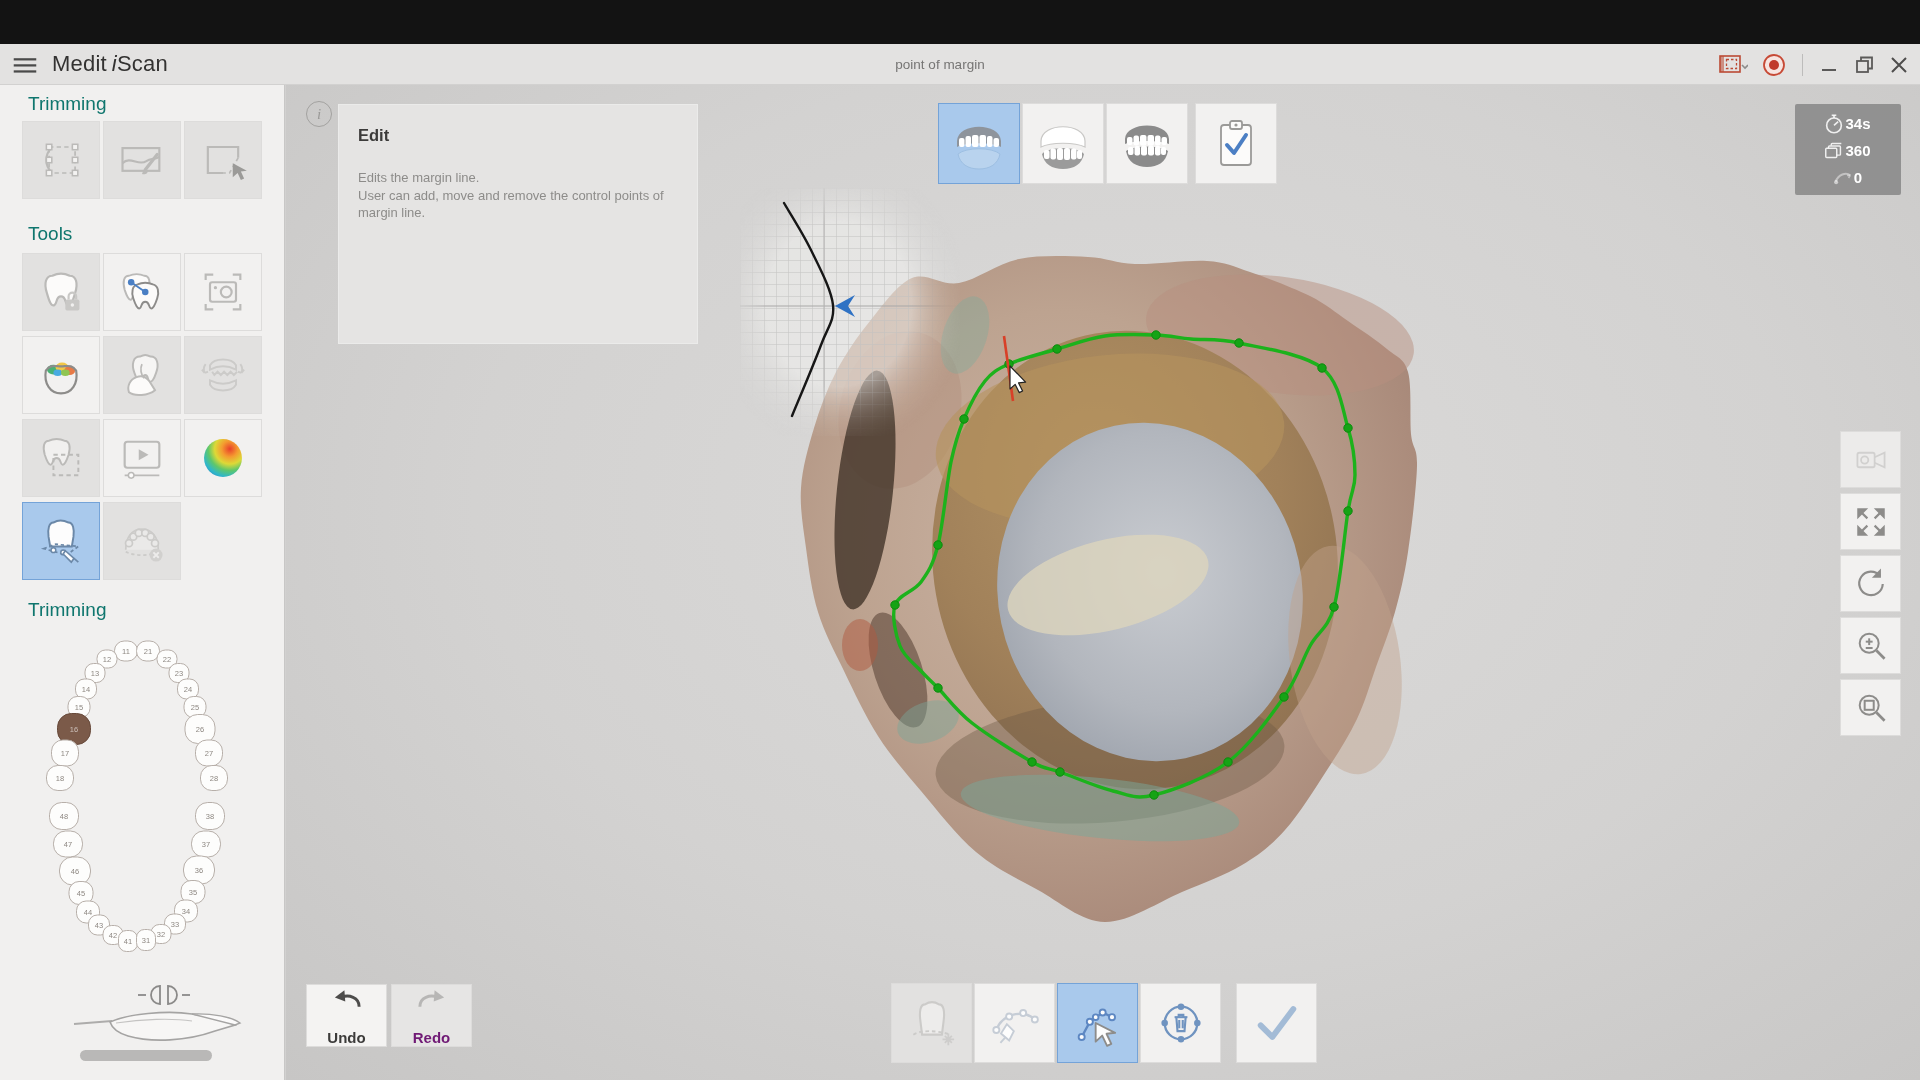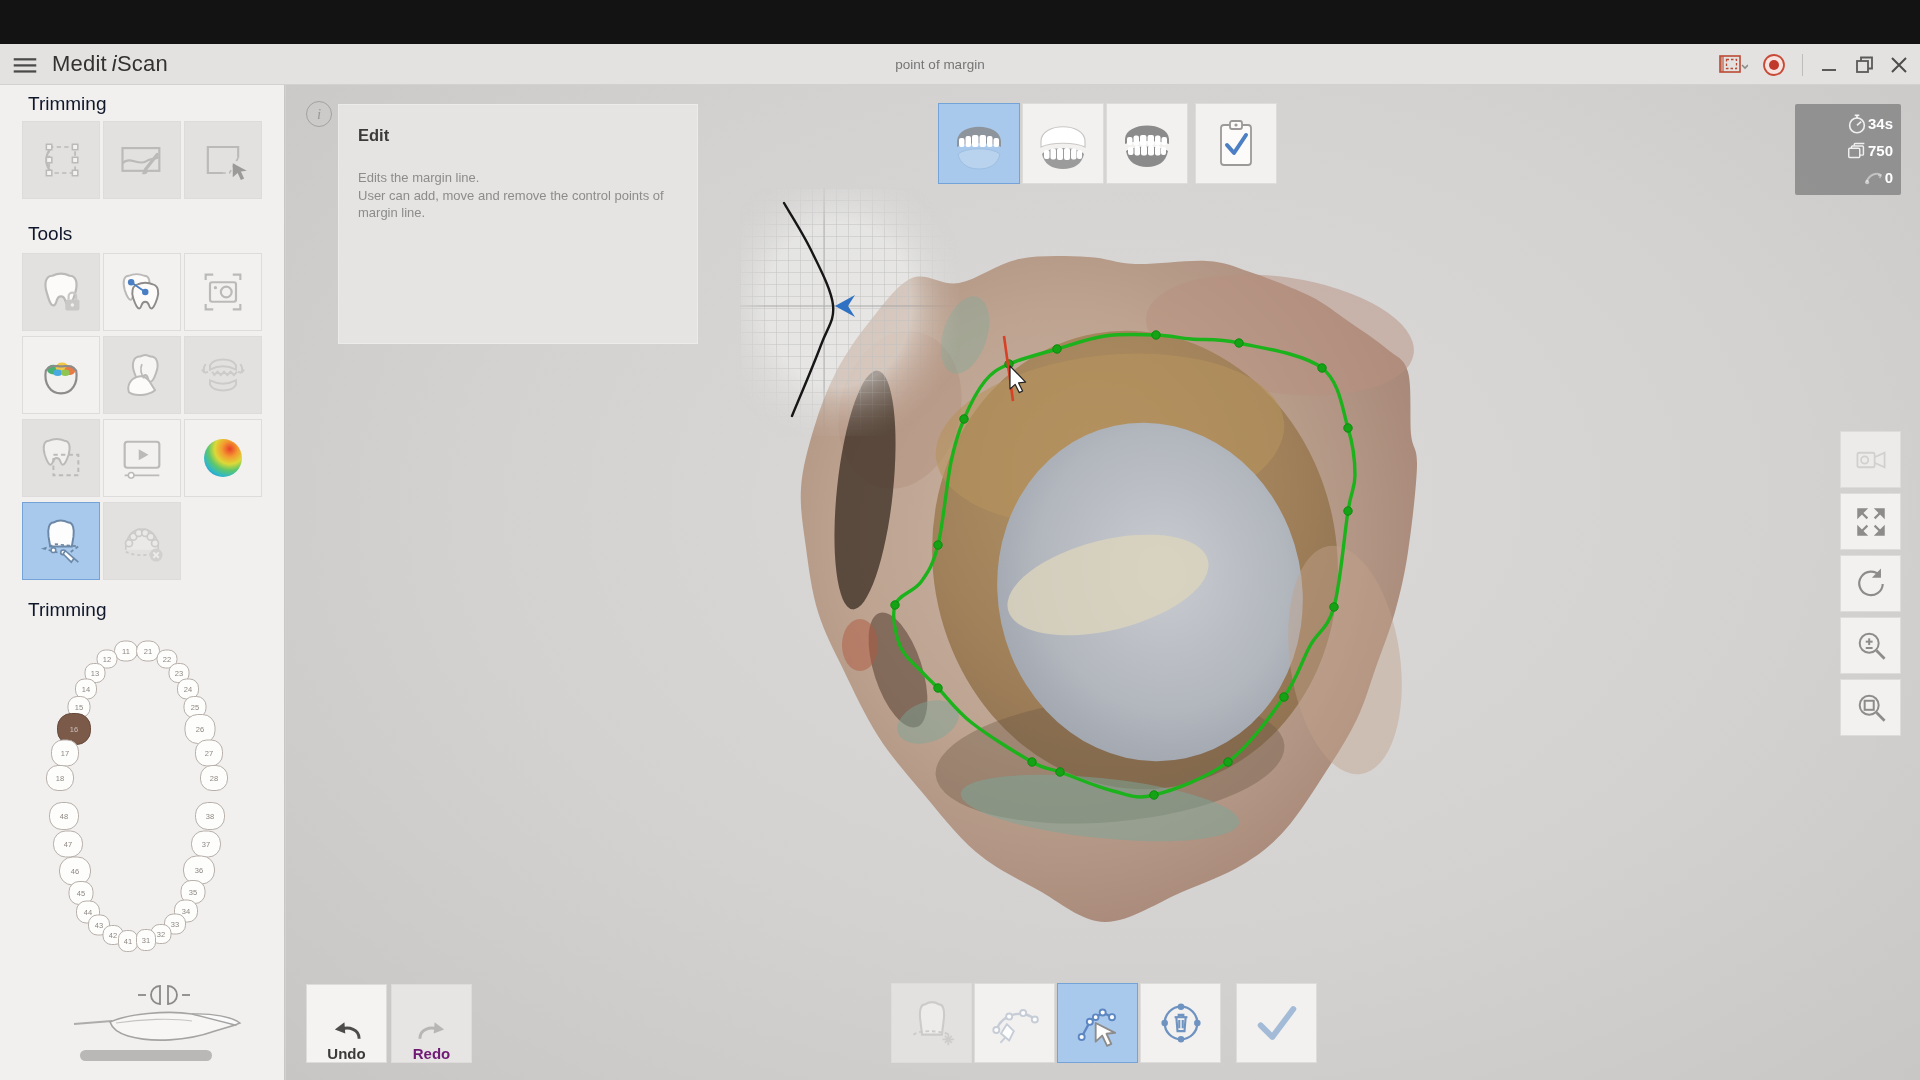--- a/index.html
+++ b/index.html
@@ -14,21 +14,21 @@
   .logo { position:absolute; left:52px; top:7px; font-size:22px; color:#333231; letter-spacing:.2px; }
   .logo .it { font-style:italic; padding-left:5px; }
   .doc-title { position:absolute; left:0; top:13px; width:1880px; text-align:center;
     font-size:13.5px; color:#767574; }
   .winctl { position:absolute; right:8px; top:0; height:41px; display:flex; align-items:center; gap:9px; }
   .winctl .wbtn { display:flex; align-items:center; justify-content:center; padding:2px; }
   .winctl .sep { width:1px; height:22px; background:#bdbcbb; margin:0 4px; }
 
   .sidebar { position:absolute; left:0; top:85px; width:285px; height:995px;
     background:#f1f0ef; border-right:1px solid #c8c7c6; }
-  .side-label { position:absolute; left:28px; font-size:19px; color:#0f172a; }
+  .side-label { position:absolute; left:28px; font-size:19px; color:#0f766e; }
   .tool-grid { position:absolute; left:22px; display:grid; grid-template-columns:repeat(3,78px);
     grid-auto-rows:78px; gap:5px 3px; }
   .btn { display:flex; align-items:center; justify-content:center; background:#e9e8e7;
     border:1px solid #dddcdb; color:#bbbab8; cursor:pointer; }
   .btn svg { width:72%; height:72%; }
   .tool-grid .btn svg { width:52px; height:52px; }
   .btn.gray { background:#e2e1e0; }
   .btn.light { background:#f2f1f0; }
   .btn.selected { background:#a9c9ec; border-color:#74a3d8; color:#6b8db3; }
   .btn.disabled svg { opacity:.55; }
@@ -53,36 +53,36 @@
   .edit-panel h2 { font-size:16.5px; color:#3c3b3a; margin-bottom:24px; }
   .edit-panel p { font-size:13px; line-height:17.5px; color:#8d8c8a; white-space:pre-line; width:332px; margin-bottom:10px; }
 
   .view-tabs { position:absolute; left:652px; top:18px; display:flex; gap:2px; }
   .view-tabs .btn { width:82px; height:81px; }
   .view-tabs .btn:last-child { margin-left:5px; }
   .view-tabs .btn svg { width:66px; height:62px; }
 
   .stats { position:absolute; left:1509px; top:19px; width:106px; padding:6px 8px 4px 6px;
     background:rgba(122,122,122,.72); border-radius:2px; }
-  .stat-row { display:flex; align-items:center; justify-content:flex-end; height:27px; }
+  .stat-row { display:flex; align-items:center; justify-content:center; height:27px; }
   .stat-row .sicon { width:22px; height:22px; }
   .stat-row .sicon svg { width:22px; height:22px; }
   .stat-row .sval { color:#fff; font-weight:bold; font-size:15px; }
 
   #section-view { position:absolute; left:454px; top:103px; }
   #model-scene { position:absolute; left:494px; top:155px; }
 
   .vp-tools { position:absolute; left:1554px; top:346px; display:flex; flex-direction:column; gap:5px; }
   .vp-tools .btn { width:61px; height:57px; background:#f2f1f0; color:#8d8c8a; }
   .vp-tools .btn.disabled { background:#ecebea; color:#bcbbba; }
   .vp-tools .btn svg { width:38px; height:38px; }
 
   .history { position:absolute; left:20px; top:899px; display:flex; gap:4px; }
-  .hbtn { width:81px; height:79px; background:#f4f3f2; border:1px solid #dddcdb; cursor:pointer;
-    display:flex; flex-direction:column; align-items:center; justify-content:flex-end; gap:2px; }
+  .hbtn { width:81px; height:63px; background:#f4f3f2; border:1px solid #dddcdb; cursor:pointer;
+    display:flex; flex-direction:column; align-items:center; justify-content:space-between; gap:2px; }
   .hbtn .hlabel { font-size:15px; font-weight:bold; color:#3c3b3a; }
   .hbtn.disabled { background:#e6e5e4; cursor:default; }
   .hbtn.disabled .hlabel { color:#701a75; }
   .hbtn svg { width:38px; height:26px; }
   .hbtn { color:#4d4c4b; }
   .hbtn.disabled { color:#b7b6b5; }
 
   .margin-toolbar { position:absolute; left:605px; top:898px; display:flex; gap:2px; }
   .margin-toolbar .btn { width:81px; height:80px; }
   .margin-toolbar .btn:last-child { margin-left:13px; }
@@ -526,21 +526,21 @@
         <span class="sval">34s</span>
       </div>
       <div class="stat-row">
         <span class="sicon"><svg viewBox="0 0 24 24">
             <g fill="none" stroke="rgba(255,255,255,0.85)" stroke-width="1.6">
               <rect x="3" y="9" width="12" height="10" rx="1"></rect>
               <path d="M6 9 V7.5 a1 1 0 0 1 1-1 h11 a1 1 0 0 1 1 1 v8 a1 1 0 0 1 -1 1 h-3"></path>
               <path d="M9 6 V4.8 a1 1 0 0 1 1-1 h10"></path>
             </g>
           </svg></span>
-        <span class="sval">750</span>
+        <span class="sval">360</span>
       </div>
       <div class="stat-row">
         <span class="sicon"><svg viewBox="0 0 24 24">
             <path d="M4 16 C7 8 15 5.5 20 9" fill="none" stroke="rgba(255,255,255,0.45)" stroke-width="2.2"></path>
             <circle cx="4.5" cy="16.5" r="2.2" fill="rgba(255,255,255,0.55)"></circle>
             <path d="M20 9 l-3.6 0.3 M20 9 l-1.9 3" stroke="rgba(255,255,255,0.45)" stroke-width="1.6" fill="none"></path>
           </svg></span>
         <span class="sval">0</span>
       </div>
     </div>

